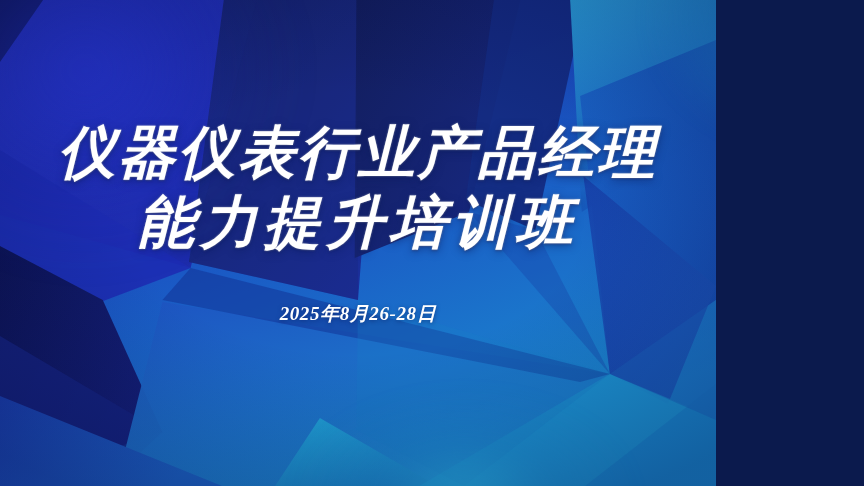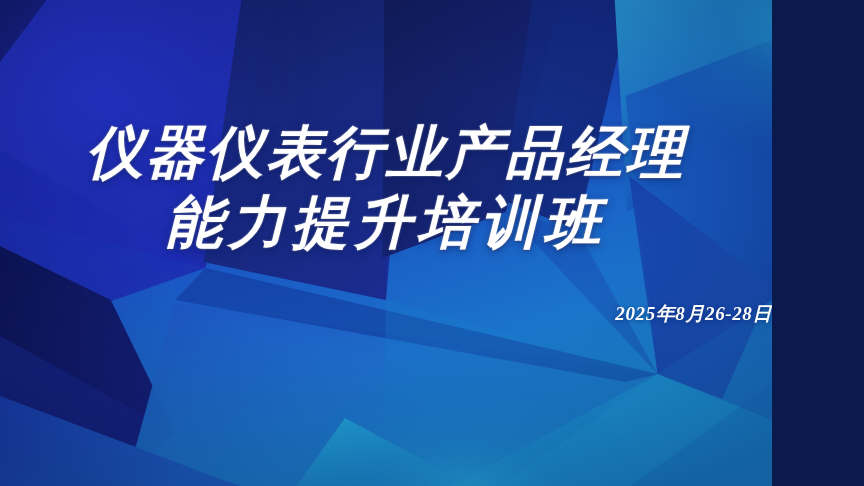--- a/index.html
+++ b/index.html
@@ -7,21 +7,21 @@
     margin: 0;
     padding: 0;
     background: #0b1a4d;
   }
   body {
     font-family: "Liberation Sans", "DejaVu Sans", sans-serif;
   }
 
   .slide {
     position: relative;
-    width: 772px;
+    width: 716px;
     height: 486px;
     overflow: hidden;
     background: #1b2fb4;
     user-select: none;
   }
 
   
   .bg-layer {
     position: absolute;
     inset: 0;
@@ -118,21 +118,20 @@
   .subtitle-date {
     color: #ffffff;
     font-family: "Liberation Serif", "DejaVu Serif", serif;
     font-weight: 700;
     font-style: italic;
     font-size: 19px;
     line-height: 26px;
     letter-spacing: 0.6px;
     text-shadow: 0 1px 4px rgba(10,30,95,0.60);
     white-space: nowrap;
-    text-align: right;
   }
 </style>
 </head>
 <body>
 
 <div class="slide">
 
   <svg class="bg-layer" viewBox="0 0 864 486" preserveAspectRatio="none" aria-hidden="true">
     <defs>
       <linearGradient id="gBase" x1="0" y1="0" x2="0.55" y2="1">

